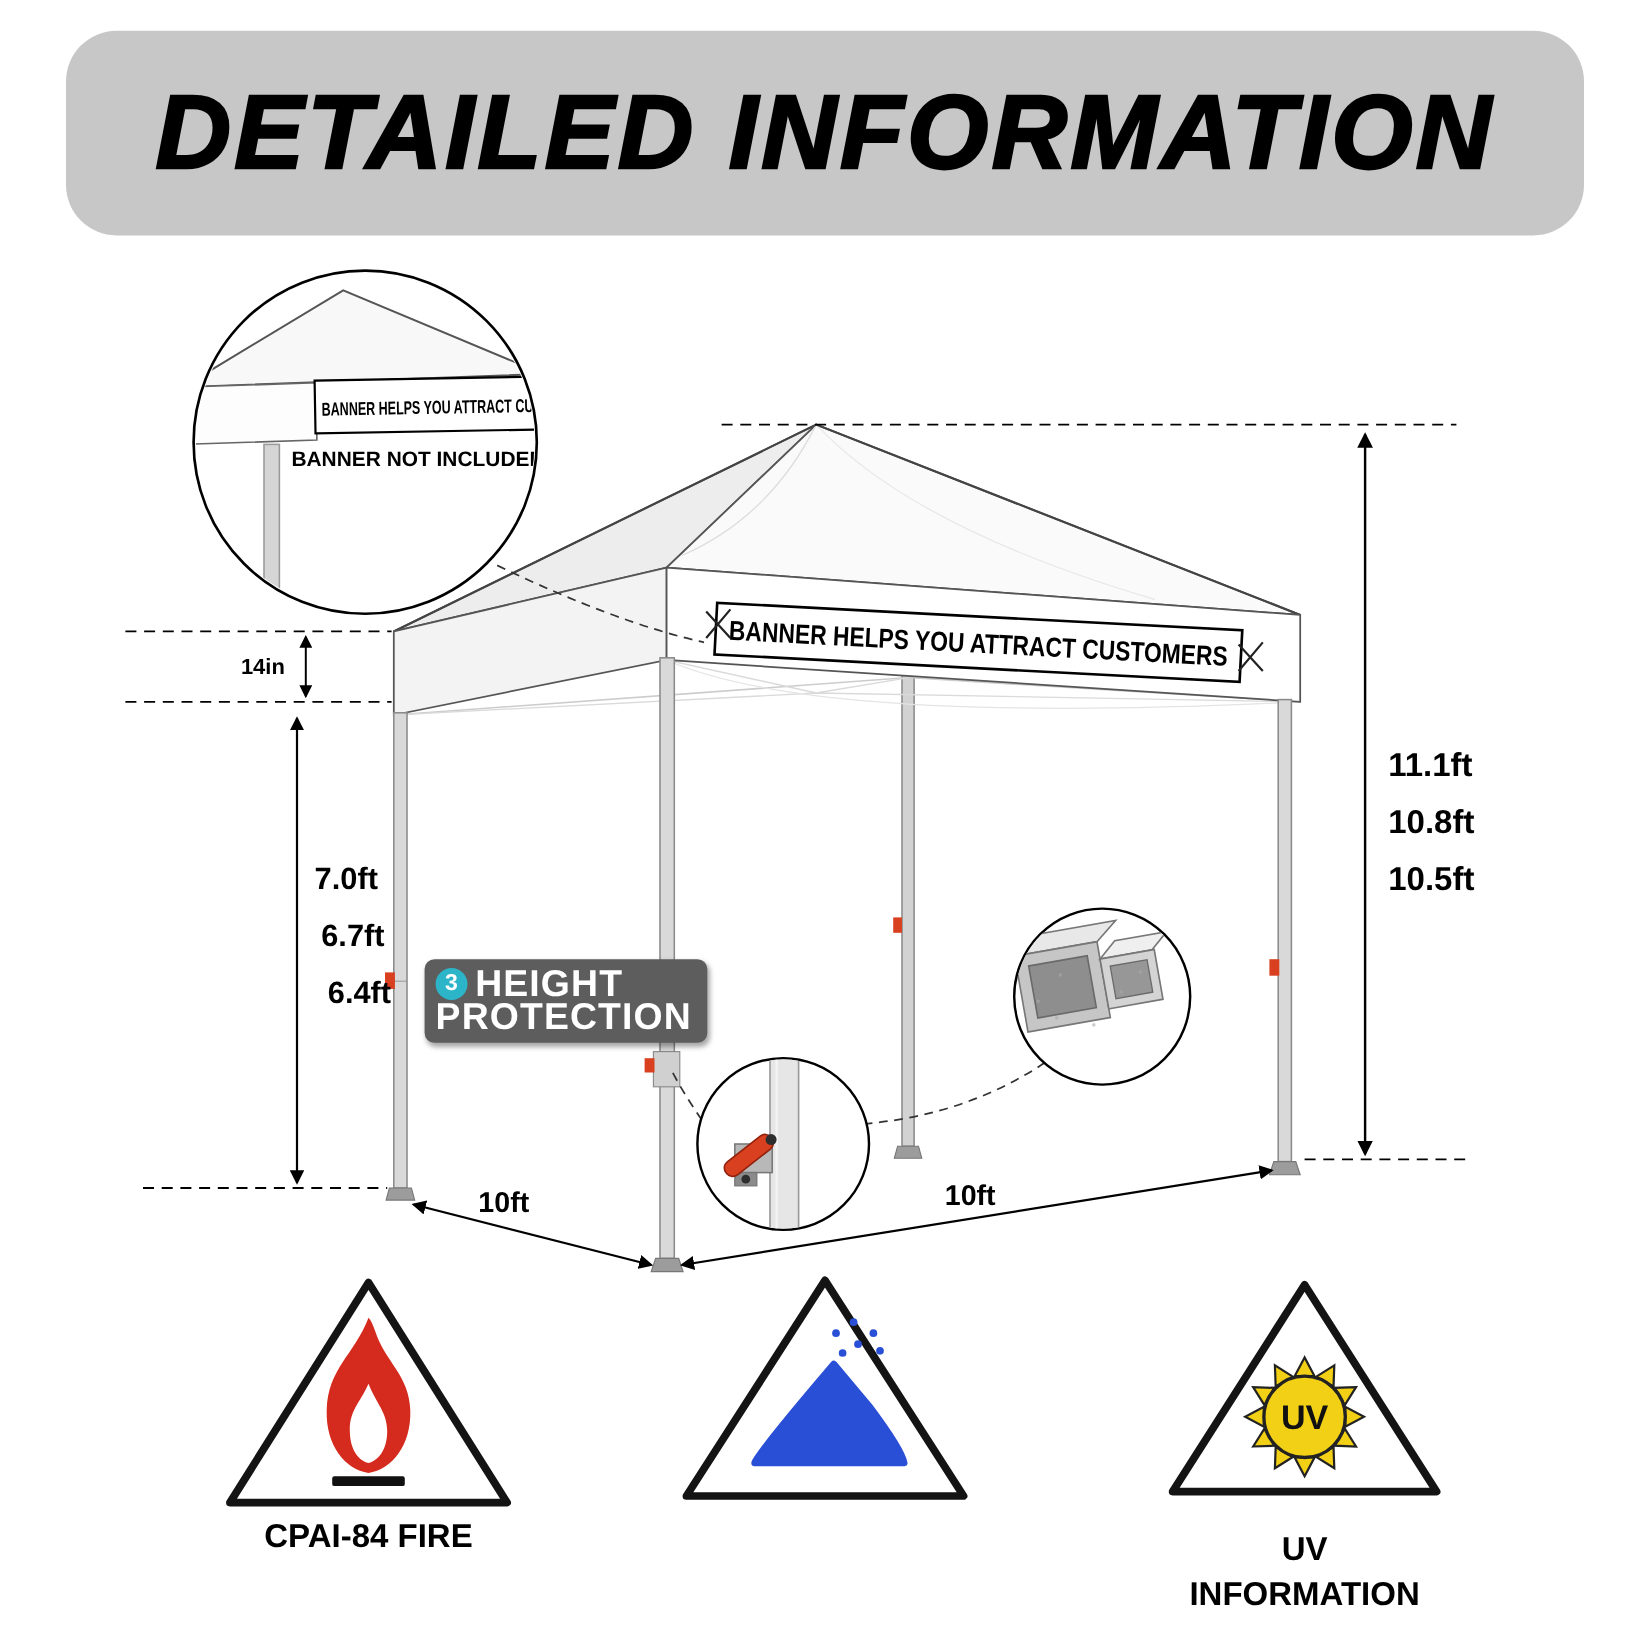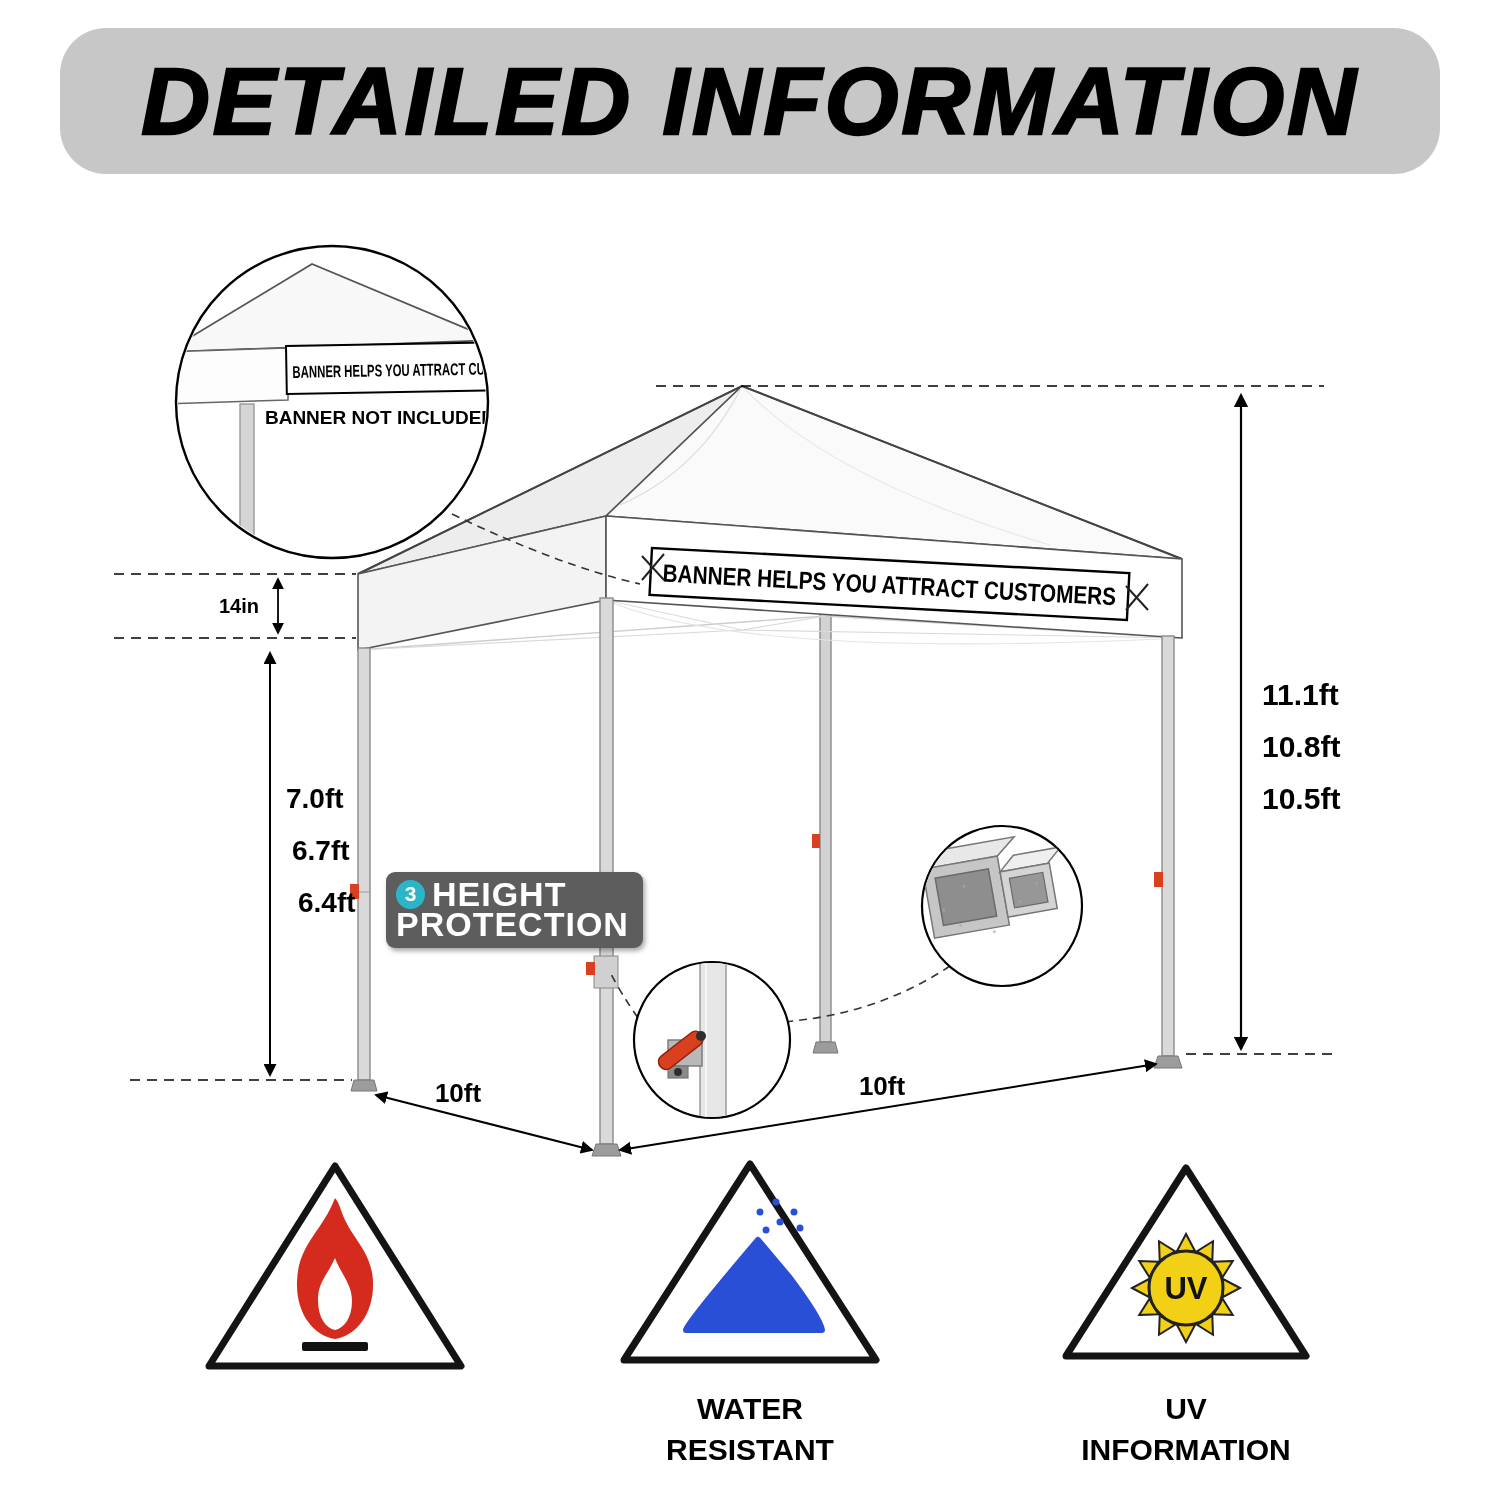--- a/index.html
+++ b/index.html
@@ -1,17 +1,17 @@
 <!DOCTYPE html>
 <html><head>
 <meta charset="utf-8">
 <style>
   html,body{margin:0;padding:0;background:#fff;}
   .stage{position:relative;width:1500px;height:1500px;background:#fff;overflow:hidden;font-family:"Liberation Sans",sans-serif;}
-  .title-bar{position:absolute;left:60px;top:28px;width:1380px;height:146px;background:#c7c7c7;border-radius:46px;display:flex;align-items:center;justify-content:center;}
+  .title-bar{position:absolute;left:60px;top:28px;width:1380px;height:186px;background:#c7c7c7;border-radius:46px;display:flex;align-items:center;justify-content:center;}
   .title-text{font-weight:bold;font-style:italic;font-size:95px;letter-spacing:3px;color:#000;-webkit-text-stroke:2.5px #000;white-space:nowrap;}
   .svg-layer{position:absolute;left:0;top:0;}
   .badge{position:absolute;left:386px;top:872px;background:#5d5d5d;border-radius:9px;padding:7px 14px 9px 10px;box-shadow:2px 3px 5px rgba(0,0,0,.35);}
   .badge-row{display:flex;align-items:center;gap:7px;}
   .badge-circle{width:29px;height:29px;border-radius:50%;background:#2cb5c8;color:#fff;font-weight:bold;font-size:21px;display:flex;align-items:center;justify-content:center;flex:0 0 auto;}
   .badge-text{color:#fff;font-weight:bold;font-size:34px;letter-spacing:1px;line-height:30px;}
   .feat-label{position:absolute;width:380px;text-align:center;font-weight:bold;font-size:30px;line-height:41px;color:#000;}
   svg text{font-family:"Liberation Sans",sans-serif;}
 </style>
 </head>
@@ -225,23 +225,20 @@
 
   <div class="badge">
     <div class="badge-row">
       <div class="badge-circle">3</div>
       <div class="badge-text">HEIGHT</div>
     </div>
     <div class="badge-text">PROTECTION</div>
   </div>
 
   <div class="feat-label" style="left:145px;top:1376px;">
-  </div>
-  <div class="feat-label" style="left:560px;top:1388px;">
-    <div>WATER</div>
-    <div>RESISTANT</div>
+    <div>CPAI-84 FIRE</div>
   </div>
   <div class="feat-label" style="left:996px;top:1388px;">
     <div>UV</div>
     <div>INFORMATION</div>
   </div>
 
 </div>
 
 </body></html>

